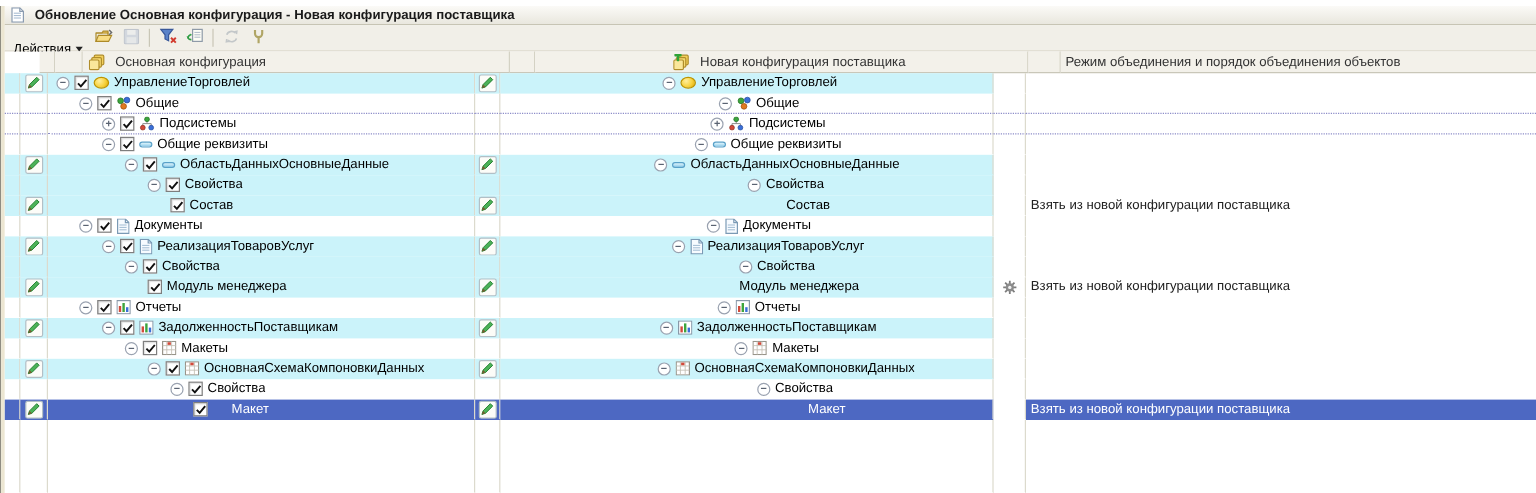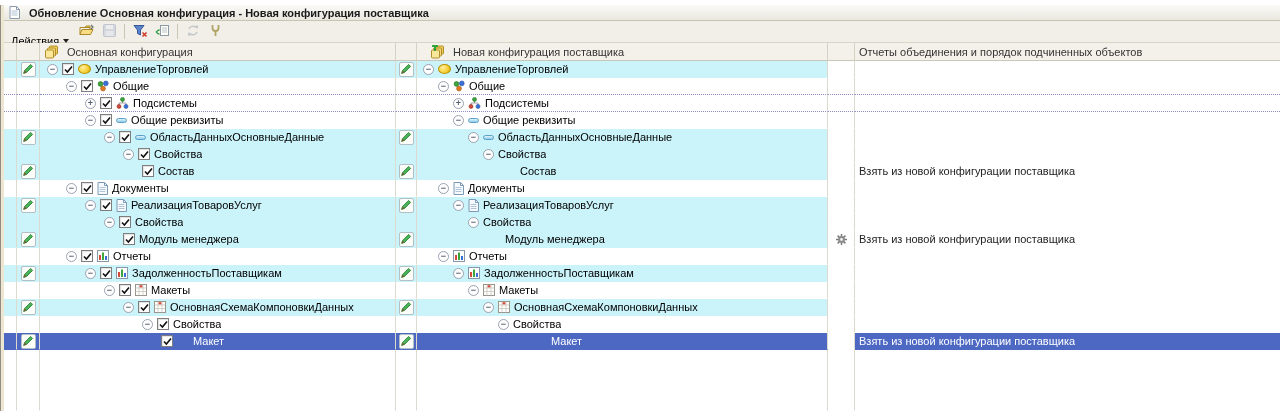--- a/index.html
+++ b/index.html
@@ -19,27 +19,27 @@
     display:flex; align-items:center; padding-left:5px; gap:2px; flex:none; }
   .tb-actions { display:flex; align-items:center; gap:4px; padding:2px 6px 2px 2px; cursor:default;margin-top:19px; }
   .caret { width:0; height:0; border-left:3px solid transparent; border-right:3px solid transparent;
     border-top:4px solid #222; display:inline-block; }
   .tb-btn { width:20px; height:18px; display:flex; align-items:center; justify-content:center; border:1px solid transparent; }
   .tb-btn.disabled { opacity:.45; }
   .tsep { width:1px; height:15px; background:#c9c6b6; margin:0 3px; }
 
   
   .grid { flex:1; display:flex; flex-direction:column; background:#fff; min-height:0; }
-  .g-header { height:18px; display:flex; flex:none; }
+  .g-header { height:18px; display:flex; flex:none;margin-left:29px; }
   .g-header .cell { background:#f3f1ea; border-right:1px solid #d4d2c4; border-bottom:1px solid #c9c7b9;
     display:flex; align-items:center; gap:4px; color:#333; white-space:nowrap; overflow:hidden; }
   .row { height:17px; display:flex; flex:none; }
   .cell { height:100%; flex:none; }
   .cA { width:13px; } .cB { width:23px; } .cT1 { width:356px; } .cM2 { width:21px; }
-  .cT2 { width:411px; } .cM3 { width:27px; } .cC3 { flex:1 1 auto; min-width:0; }
+  .cT2 { width:411px;justify-content:center; } .cM3 { width:27px; } .cC3 { flex:1 1 auto; min-width:0; }
   .row .cell, .filler .cell { border-right:1px solid #dcdacd; border-bottom:1px solid transparent;
     display:flex; align-items:center; overflow:hidden; white-space:nowrap; }
   .row .cC3, .filler .cC3, .g-header .cC3 { border-right:none; }
   .row.dotted .cell { border-bottom:1px dotted #8c8cc8; }
   .row.changed .cA, .row.changed .cB, .row.changed .cT1, .row.changed .cM2, .row.changed .cT2 { background:#cbf3fa; }
   .row.selected .cA, .row.selected .cB, .row.selected .cT1, .row.selected .cM2,
   .row.selected .cT2, .row.selected .cC3 { background:#4d68c2; }
   .row.selected .cT1, .row.selected .cT2, .row.selected .cC3 { color:#fff;gap:16px; }
   .row.selected .cM3 { background:#fff; }
   .cB, .cM2 { justify-content:center; }
@@ -164,21 +164,21 @@
                 <rect x="2.5" y="3" width="8" height="8" rx="1" fill="#f6da74" stroke="#b08d2a"></rect>
                 <rect x="0.5" y="5" width="8" height="8" rx="1" fill="#fae79a" stroke="#b08d2a"></rect>
                 <rect x="1" y="0" width="6" height="2" rx="0.5" fill="#2fa336"></rect>
                 <rect x="3" y="-2" width="2" height="6" rx="0.5" fill="#2fa336" transform="translate(0,2)"></rect>
               </svg>
         </span>
         <span>Новая конфигурация поставщика</span>
       </div>
       <div class="cell cM3"></div>
       <div class="cell cC3" style="padding-left:4px">
-        <span>Отчеты объединения и порядок подчиненных объектов</span>
+        <span>Режим объединения и порядок объединения объектов</span>
       </div>
     </div>
 
     <div id="rows">
           <div class="row changed">
             <div class="cell cA"></div>
             <div class="cell cB">
               <span class="pmark">
                 <svg width="12" height="12" viewBox="0 0 12 12">
                   <path d="M8.6 1.4l2 2L4.6 9.4 1.6 10.4 2.6 7.4z" fill="#4cb257" stroke="#1e7e2e" stroke-width="0.8"></path>

